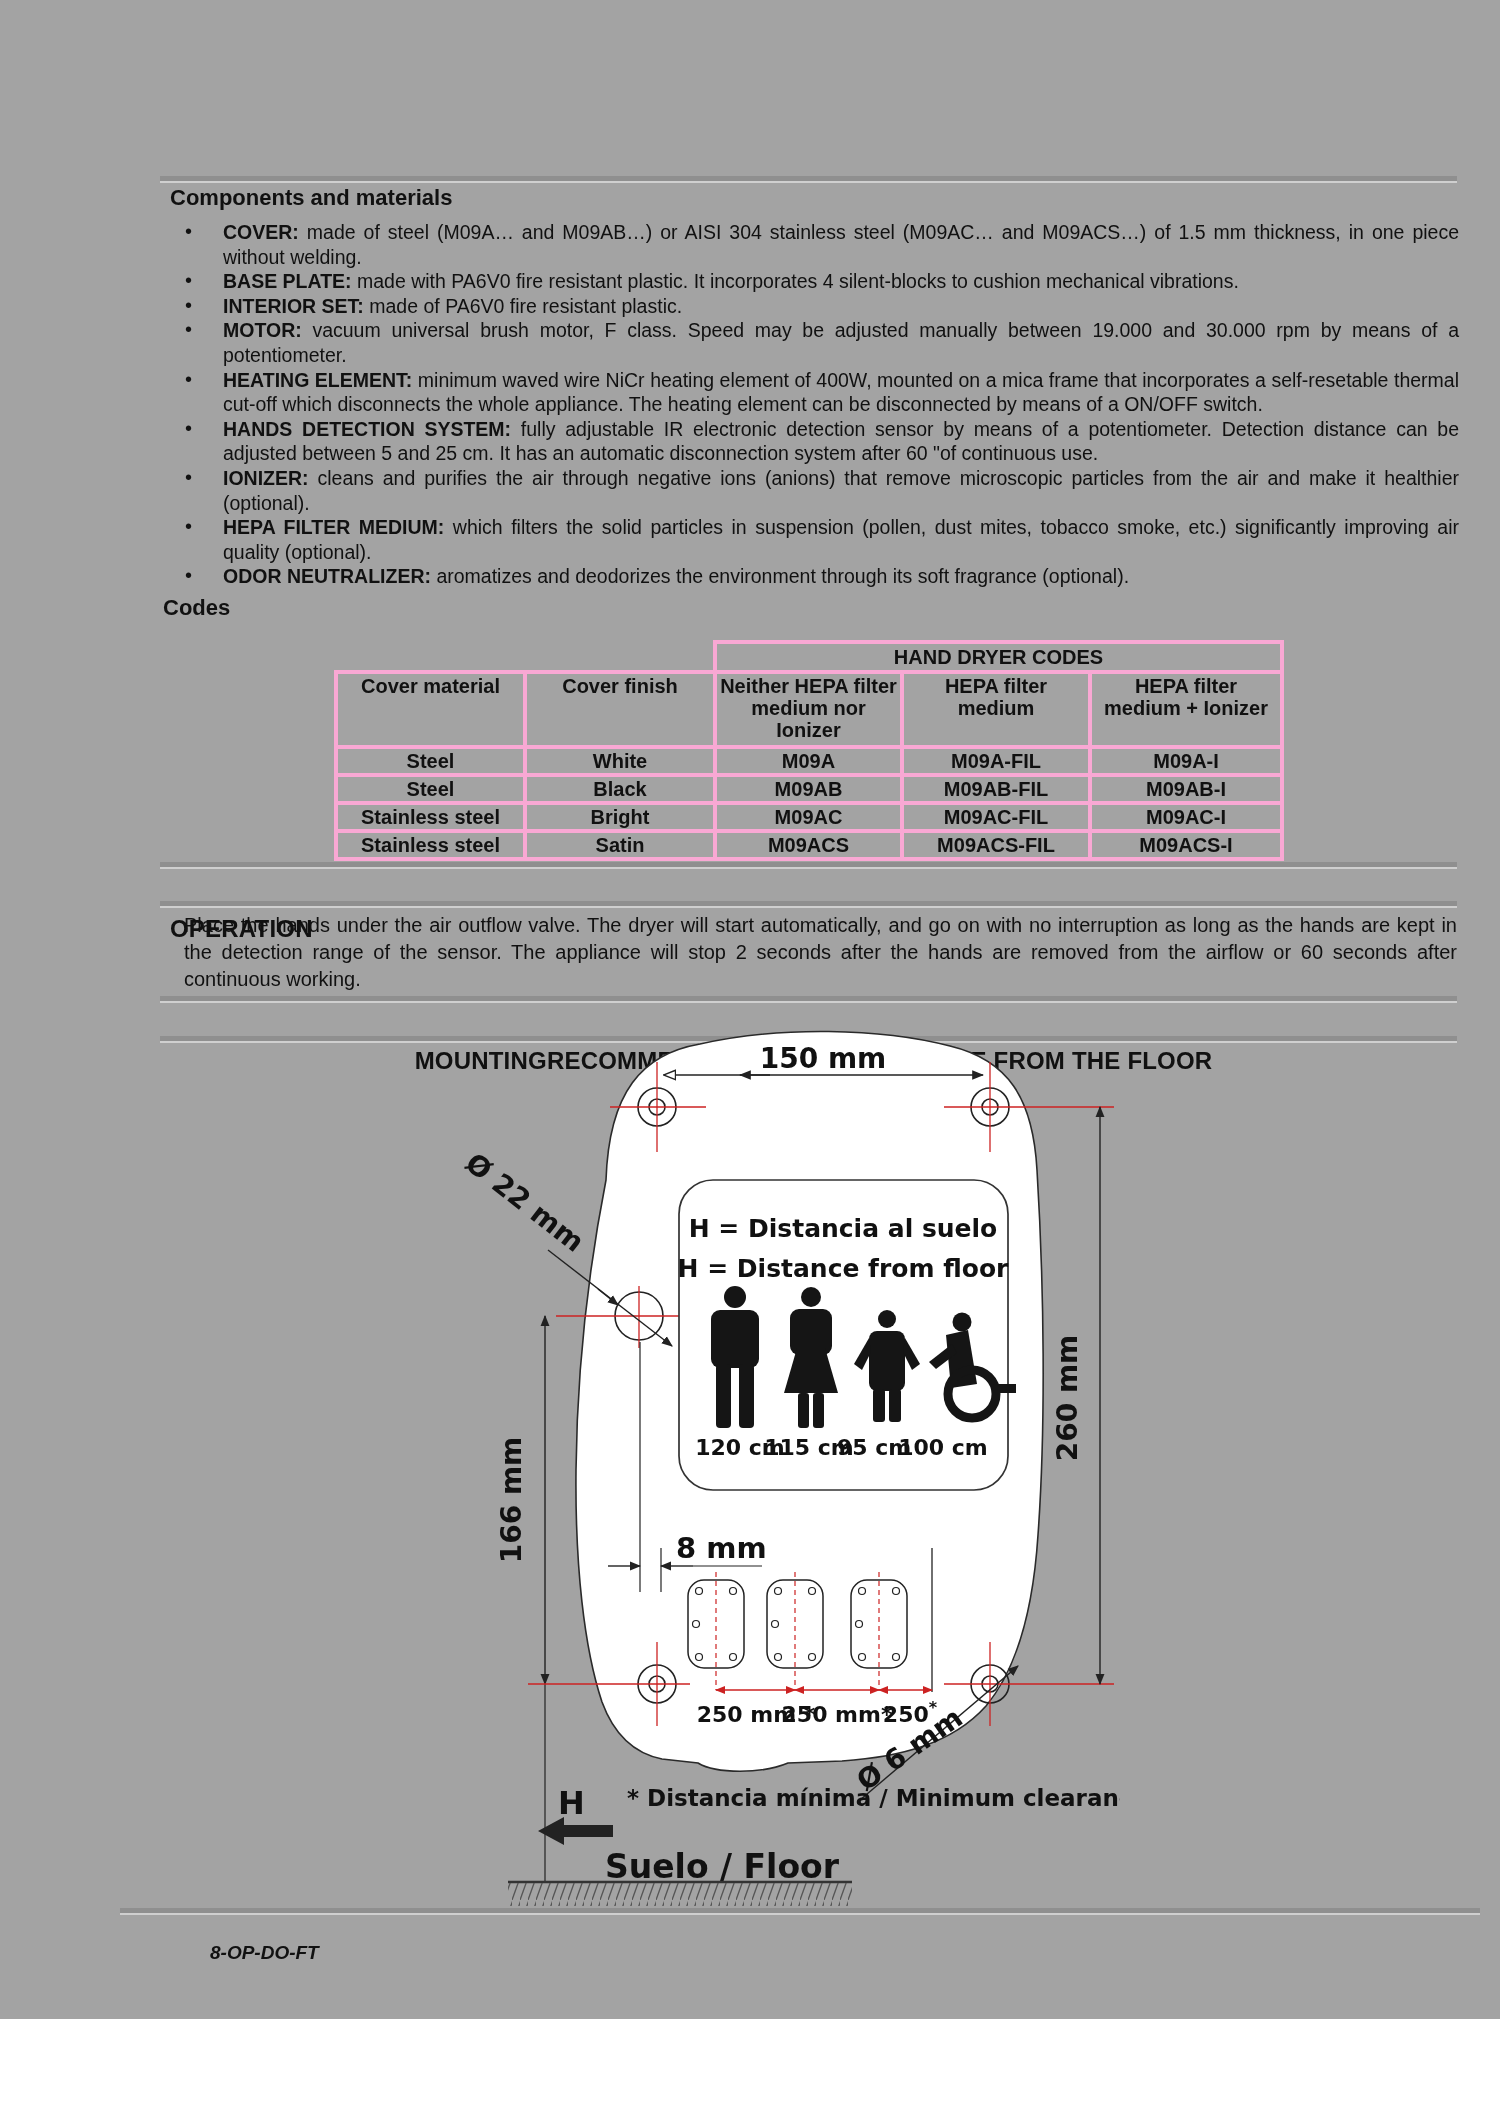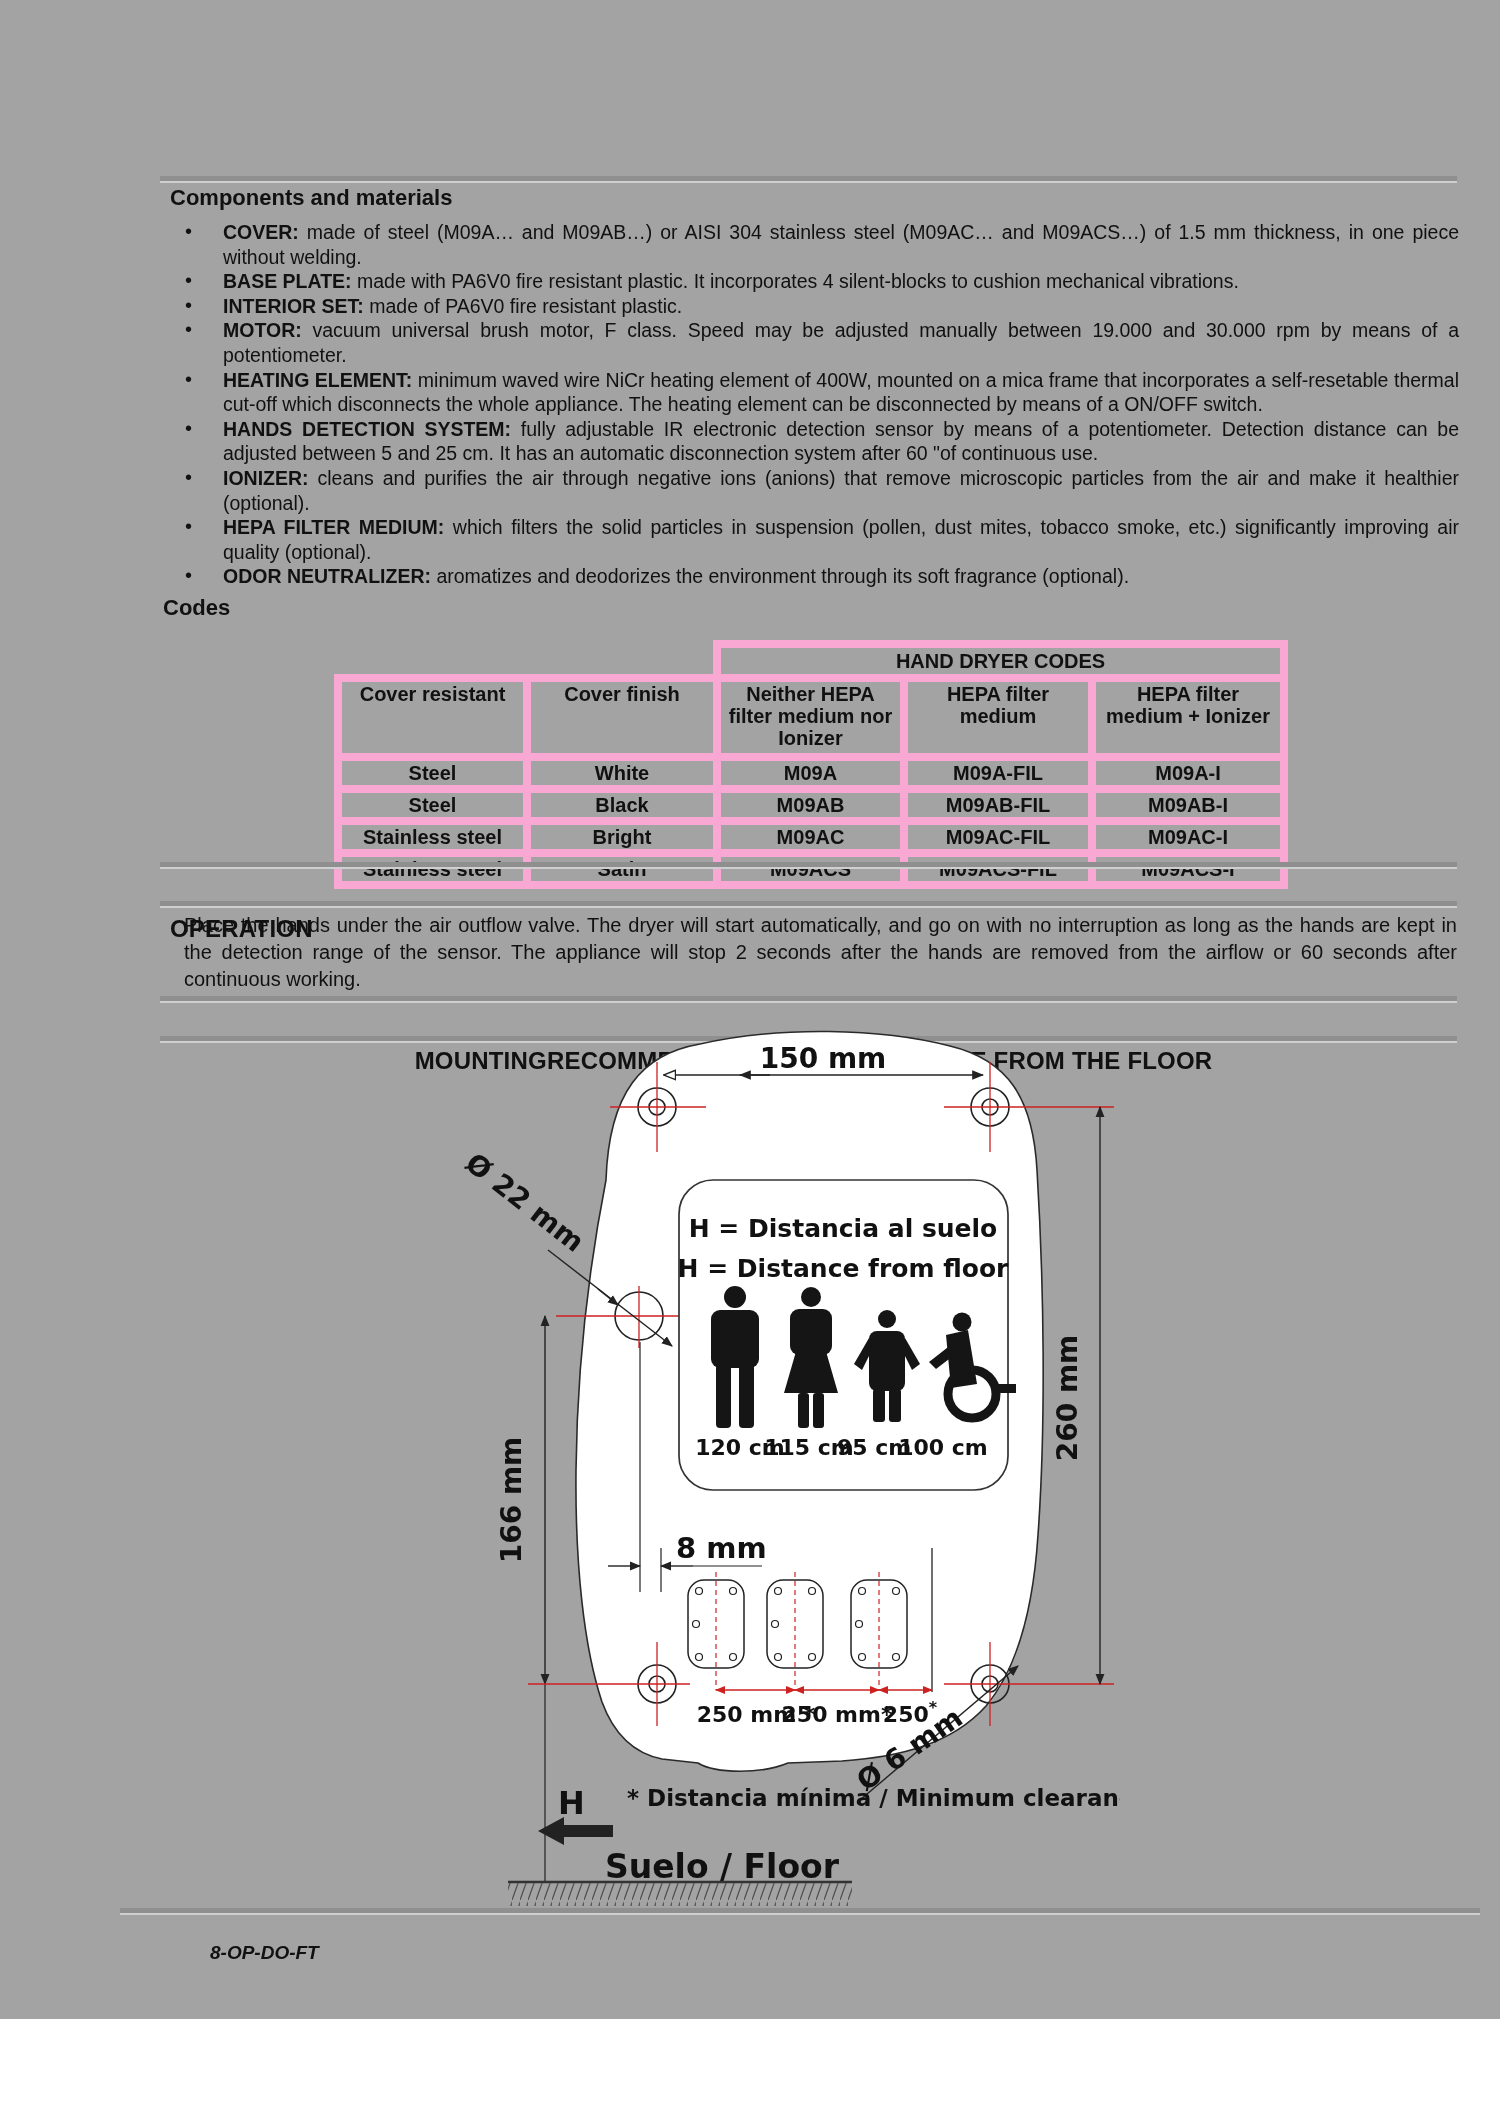--- a/index.html
+++ b/index.html
@@ -11,21 +11,21 @@
   h2.big{font-size:24px;letter-spacing:0.2px;margin-top:43px;}
   .bullets{position:absolute;left:163px;top:220px;width:1296px;list-style:none;margin:0;padding:0;}
   .bullets li{position:relative;padding-left:60px;margin:0;}
   .bullets li:before{content:"\2022";position:absolute;left:22px;top:0;font-size:20px;}
   .bullets p{margin:0;font-size:19.5px;line-height:24.6px;text-align:justify;}
   .bullets b{font-weight:bold;}
   .para{position:absolute;left:184px;top:912px;width:1273px;font-size:20px;line-height:27px;
         text-align:justify;margin:0;}
   table.codes{position:absolute;left:334px;top:640px;width:946px;border-collapse:collapse;
         table-layout:fixed;font-size:20px;}
-  table.codes td{border:8px solid #f9a8d4;text-align:center;vertical-align:top;padding:1px 2px;
+  table.codes td{border:4px solid #f9a8d4;text-align:center;vertical-align:top;padding:1px 2px;
         line-height:22px;}
   table.codes td.noborder{border:none;}
   table.codes tr.hdc td{font-weight:bold;height:24px;vertical-align:middle;}
   table.codes tr.sub td{font-weight:bold;height:69px;}
   table.codes tr.data td{height:22px;font-weight:bold;vertical-align:middle;}
   .footer{position:absolute;left:210px;top:1942px;font-size:19px;font-weight:bold;
         font-style:italic;}
   .mount-row{position:absolute;left:170px;top:1004px;width:1287px;display:flex;
         justify-content:center;align-items:baseline;}
   svg text{font-family:"DejaVu Sans","Liberation Sans",sans-serif;font-weight:bold;fill:#111;}
@@ -79,21 +79,21 @@
         <col style="width:188px">
         <col style="width:192px">
       </colgroup>
     <tbody>
         <tr class="hdc">
       <td class="noborder"></td>
       <td class="noborder"></td>
       <td colspan="3">HAND DRYER CODES</td>
     </tr>
     <tr class="sub">
-      <td>Cover resistant</td>
+      <td>Cover material</td>
       <td>Cover finish</td>
       <td>Neither HEPA filter medium nor Ionizer</td>
       <td>HEPA filter medium</td>
       <td>HEPA filter medium + Ionizer</td>
     </tr>
     <tr class="data">
       <td>Steel</td>
           <td>White</td>
           <td>M09A</td>
           <td>M09A-FIL</td>

